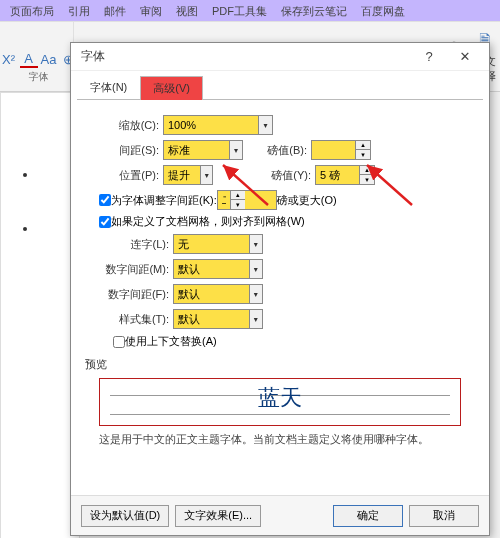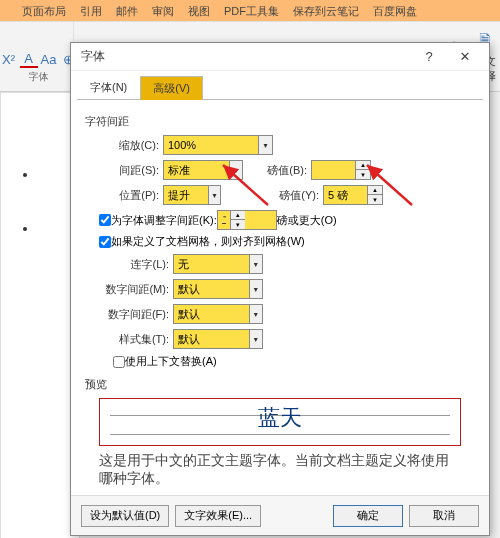--- a/index.html
+++ b/index.html
@@ -1,19 +1,19 @@
 <!DOCTYPE html>
 <html><head>
 <meta charset="utf-8">
 <style>
   * { box-sizing: border-box; margin: 0; padding: 0; font-family: "Microsoft YaHei", "SimSun", sans-serif; font-size: 11px; }
   body { background: #f0f0f0; width: 500px; height: 538px; overflow: hidden; position: relative; }
   
   
-  .ribbon-tabs { background: #fdba74; height: 22px; display: flex; gap: 14px; padding: 4px 22px 0; border-bottom: 1px solid #e0e0e0; font-size: 12px; color: #333; }
+  .ribbon-tabs { background: #c4b5fd; height: 22px; display: flex; gap: 14px; padding: 4px 10px 0; border-bottom: 1px solid #e0e0e0; font-size: 12px; color: #333; }
   .ribbon-tabs span { color: #444; }
   .ribbon-area { background: #f3f3f3; height: 70px; display: flex; align-items: center; padding: 0 4px; border-bottom: 1px solid #d0d0d0; position: relative; }
   .ribbon-group { display: flex; flex-direction: column; align-items: center; padding: 0 6px; height: 100%; justify-content: center; border-right: 1px solid #e0e0e0; }
   .ribbon-icons { display: flex; gap: 2px; margin-top: 21px; }
   .ribbon-icon { width: 18px; height: 18px; display: inline-flex; align-items: center; justify-content: center; color: #3b73b9; font-size: 13px; }
   .ribbon-label { font-size: 10px; color: #666; margin-top: 2px; }
   .style-box { border: 1px solid #ccc; padding: 4px 8px; margin: 0 2px; font-size: 12px; color: #333; background: #fff; min-width: 56px; text-align: center; }
   .style-box.big { font-size: 20px; font-weight: bold; padding: 0 6px; }
   .ribbon-btn-col { display:flex; flex-direction:column; align-items:center; font-size:10px; color:#444; }
 
@@ -21,41 +21,41 @@
   .bullet { width:4px; height:4px; border-radius:50%; background:#333; margin: 50px 0 0 14px; }
 
   
   .dialog { position: absolute; left: 70px; top: 42px; width: 420px; height: 494px; background: #fff; border: 1px solid #888; box-shadow: 2px 2px 8px rgba(0,0,0,0.3); display: flex; flex-direction: column; }
   .titlebar { height: 28px; display: flex; align-items: center; padding: 0 6px; border-bottom: 1px solid #eee; }
   .titlebar .title { flex: 1; font-size: 12px; color: #333; padding-left: 4px; }
   .titlebar .tbtn { width: 36px; height: 24px; display: flex; align-items: center; justify-content: center; color: #444; font-size: 13px; }
   
   .tabs { display: flex; padding: 4px 6px 0; }
   .tab { padding: 4px 12px; border: 1px solid transparent; border-bottom: none; color: #333; }
-  .tab.active { border-color: #bbb; background: #eab308; position: relative; top: 1px; }
+  .tab.active { border-color: #bbb; background: #ef4444; position: relative; top: 1px; }
   .tab-line { border-bottom: 1px solid #bbb; margin: 0 6px; }
   
   .body { flex: 1; padding: 10px 14px 4px; overflow: hidden; }
   .section-title { color: #333; margin: 4px 0 6px; }
   .row { display: flex; align-items: center; margin: 5px 0 5px 14px; gap: 4px; }
   .lbl { width: 60px; text-align: right; color: #333; }
   .lbl2 { width: 50px; text-align: right; color: #333; margin-left: 10px; }
   .combo { display: flex; align-items: center; border: 1px solid #888; height: 20px; background: #fde047; }
   .combo input { border: none; outline: none; padding: 0 4px; height: 18px; width: 100%; background: transparent; }
   .combo .arrow { width: 16px; height: 18px; border-left: 1px solid #888; display: flex; align-items: center; justify-content: center; font-size: 8px; color: #333; background: #f0f0f0; }
   .spinner { display:flex; flex-direction:column; border-left:1px solid #888; }
   .spinner div { width:14px; height:9px; background:#f0f0f0; font-size:7px; display:flex; align-items:center; justify-content:center; border-bottom:1px solid #888;}
   .spinner div:last-child{border-bottom:none;}
   .chk { display: flex; align-items: center; margin: 4px 0 4px 14px; }
   .chk input { width: 12px; height: 12px; }
   
   .preview-box { border: 1px solid #b91c1c; height: 48px; margin: 4px 14px 6px; position: relative; display:flex; align-items:center; justify-content:center; }
   .preview-text { font-family: "SimSun"; font-size: 22px; color: #0a3a7a; position: relative; top: -4px; }
   .preview-line { position:absolute; height:1px; background:#999; left:10px; right:10px; }
-  .note { color: #444; margin: 0 14px; font-size: 14px; }
+  .note { color: #444; margin: 0 14px; font-size: 11px; }
   
   .footer { height: 40px; border-top: 1px solid #ddd; display: flex; align-items: center; padding: 0 10px; gap: 6px; background: #f6f6f6; }
   .footer .spacer { flex: 1; }
   .btn { min-width: 70px; height: 22px; border: 1px solid #999; background: #f0f0f0; display: flex; align-items: center; justify-content: center; padding: 0 8px; }
   .btn.primary { border-color: #3b73b9; }
 
   
   .arrow-red { position: absolute; pointer-events: none; }
   .arrow-red svg { overflow: visible; }
 </style>
@@ -110,21 +110,20 @@
     <div class="tbtn">✕</div>
   </div>
 
   <div class="tabs">
     <div class="tab">字体(N)</div>
     <div class="tab active">高级(V)</div>
   </div>
   <div class="tab-line"></div>
 
   <div class="body">
-    <div class="section-title">字符间距</div>
 
     <div class="row">
       <span class="lbl">缩放(C):</span>
       <div class="combo" style="width:110px">
         <input value="100%" style="">
         <span class="arrow">▾</span>
       </div>
     </div>
 
     <div class="row">
@@ -138,21 +137,21 @@
         <input value="" style="">
         <div class="spinner">
             <div>▴</div>
             <div>▾</div>
           </div>
       </div>
     </div>
 
     <div class="row">
       <span class="lbl">位置(P):</span>
-      <div class="combo" style="width:58px">
+      <div class="combo" style="width:50px">
         <input value="提升" style="">
         <span class="arrow">▾</span>
       </div>
       <span style="width:30px"></span>
       <span class="lbl2">磅值(Y):</span>
       <div class="combo" style="width:60px">
         <input value="5 磅" style="">
         <div class="spinner">
             <div>▴</div>
             <div>▾</div>

